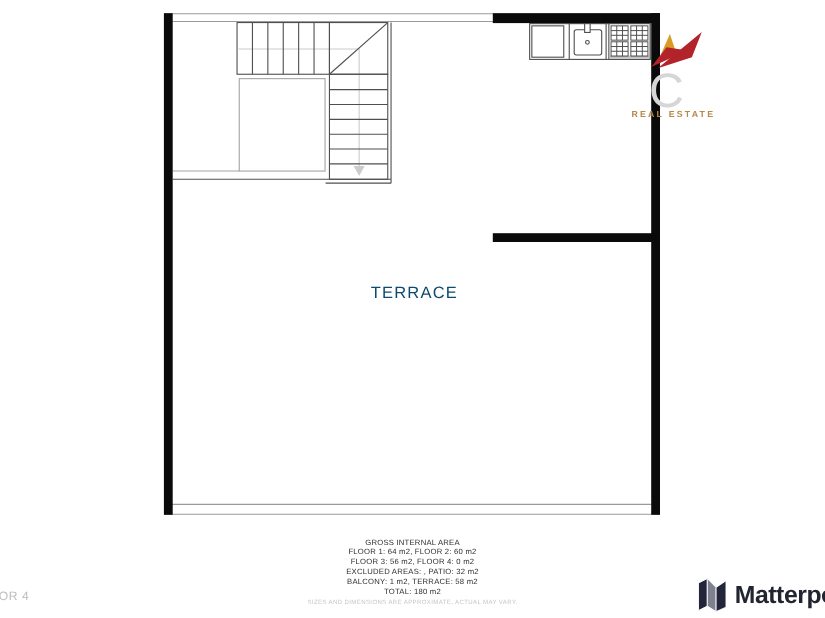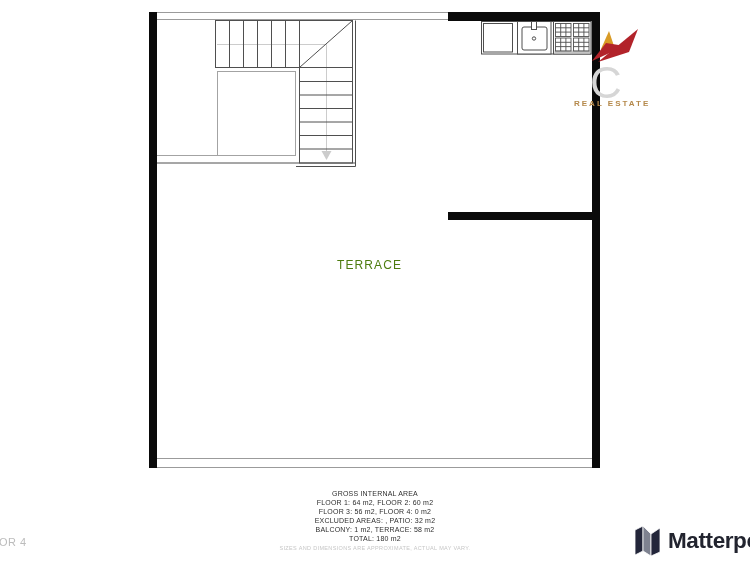--- a/index.html
+++ b/index.html
@@ -15,22 +15,22 @@
     color:#d6d6d6;font-weight:400;
   }
   .brand-tagline{
     position:absolute;left:4px;top:81px;font-size:8px;letter-spacing:2px;
     color:#b5894b;font-weight:700;white-space:nowrap;
   }
   
   .plan-svg{position:absolute;left:0;top:0;}
   
   .room-label{
-    position:absolute;left:337px;top:258px;font-size:12px;letter-spacing:1.1px;
-    color:#4d7c0f;white-space:nowrap;
+    position:absolute;left:337px;top:258px;font-size:15px;letter-spacing:1.1px;
+    color:#0c4a6e;white-space:nowrap;
   }
   .floor-cut-label{
     position:absolute;left:-24px;top:536px;font-size:11px;letter-spacing:.5px;
     color:#bcbcbc;white-space:nowrap;
   }
   
   .area-summary{
     position:absolute;left:0;top:489px;width:750px;text-align:center;
     color:#2e2e2e;font-size:7px;line-height:9px;letter-spacing:.2px;
   }

